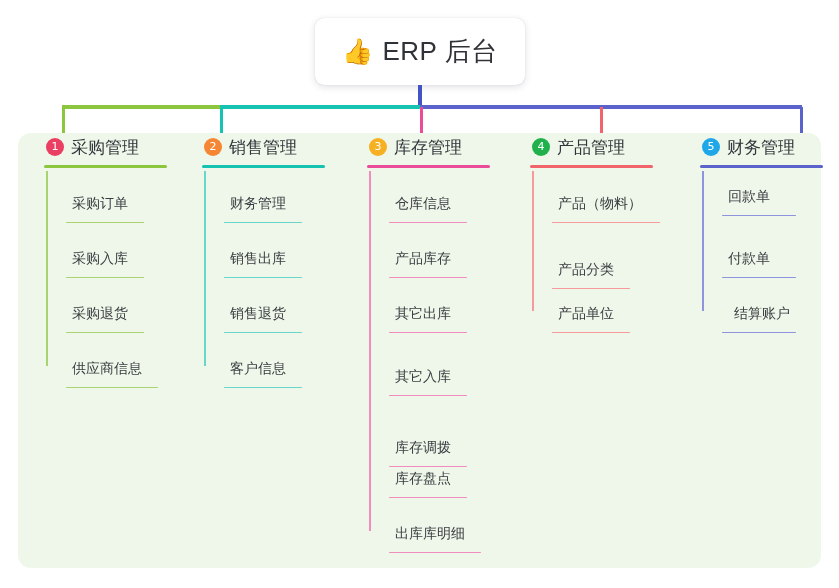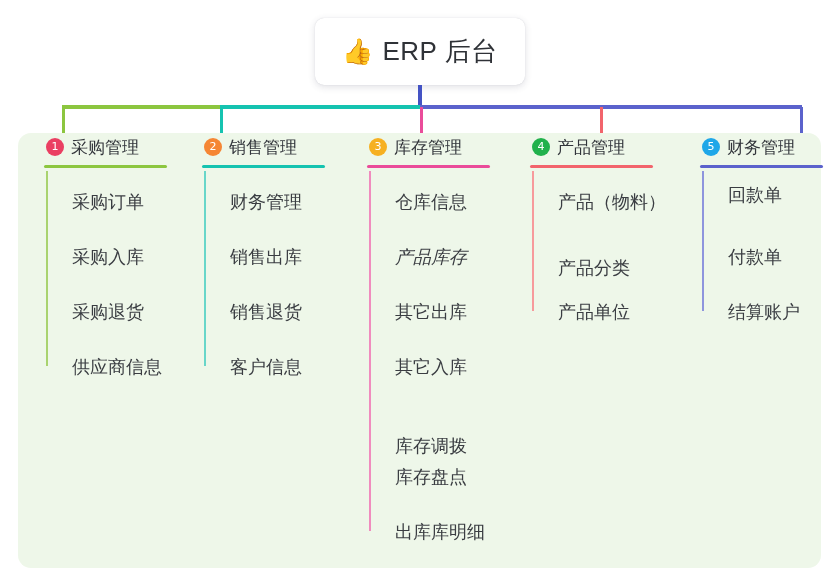--- a/index.html
+++ b/index.html
@@ -57,21 +57,21 @@
   .col-rule { height: 3px; border-radius: 2px; margin-top: 4px; }
 
   .rail { position: absolute; width: 2px; top: 38px; }
 
   .item {
     position: absolute; left: 22px;
     display: flex; flex-direction: column; justify-content: flex-end;
     height: 28px;
   }
   .item-label {
-    font-size: 18px; color: #3a3d42; white-space: nowrap;
+    font-size: 14px; color: #3a3d42; white-space: nowrap;
     padding-left: 6px; padding-bottom: 9px;
   }
   .item-rule { height: 2px; border-radius: 1px; }
 </style>
 </head>
 <body>
 
 <div id="stage">
 
   <div id="root-card">
@@ -145,29 +145,29 @@
           <div class="col-head">
             <span class="badge" style="background: rgb(246, 176, 33);">3</span>
             <span class="col-title">库存管理</span>
           </div>
           <div class="col-rule" style="width: 123px; background: rgb(234, 76, 154);"></div>
           <div class="rail" style="left: 2px; height: 360px; background: rgb(240, 140, 190);"></div>
           <div class="item" style="top: 62px;">
             <div class="item-label">仓库信息</div>
             <div class="item-rule" style="width: 78px; background: rgb(240, 140, 190);"></div>
           </div>
-          <div class="item" style="top: 117px; font-style: italic;">
+          <div class="item" style="top: 117px;">
             <div class="item-label">产品库存</div>
             <div class="item-rule" style="width: 78px; background: rgb(240, 140, 190);"></div>
           </div>
           <div class="item" style="top: 172px;">
             <div class="item-label">其它出库</div>
             <div class="item-rule" style="width: 78px; background: rgb(240, 140, 190);"></div>
           </div>
-          <div class="item" style="top: 227px;">
+          <div class="item" style="top: 235px;">
             <div class="item-label">其它入库</div>
             <div class="item-rule" style="width: 78px; background: rgb(240, 140, 190);"></div>
           </div>
           <div class="item" style="top: 282px; margin-top: 24px;">
             <div class="item-label">库存调拨</div>
             <div class="item-rule" style="width: 78px; background: rgb(240, 140, 190);"></div>
           </div>
           <div class="item" style="top: 337px;">
             <div class="item-label">库存盘点</div>
             <div class="item-rule" style="width: 78px; background: rgb(240, 140, 190);"></div>

